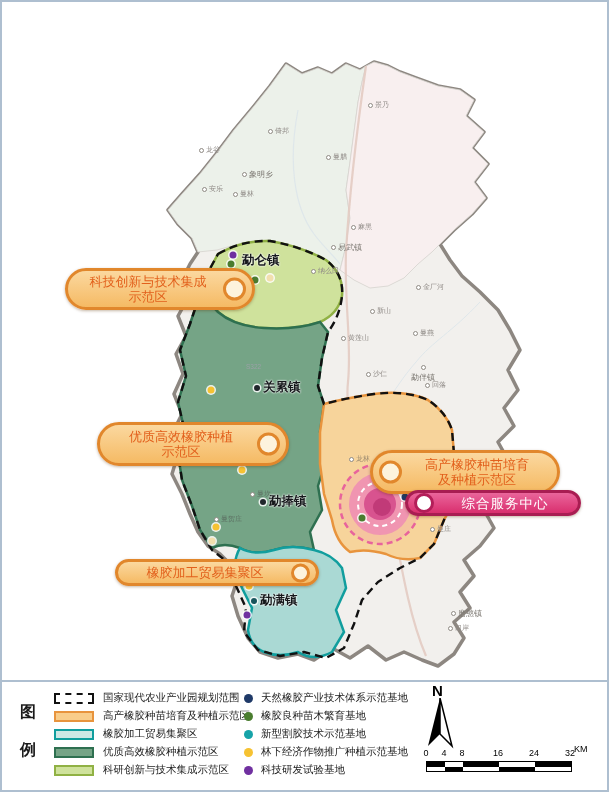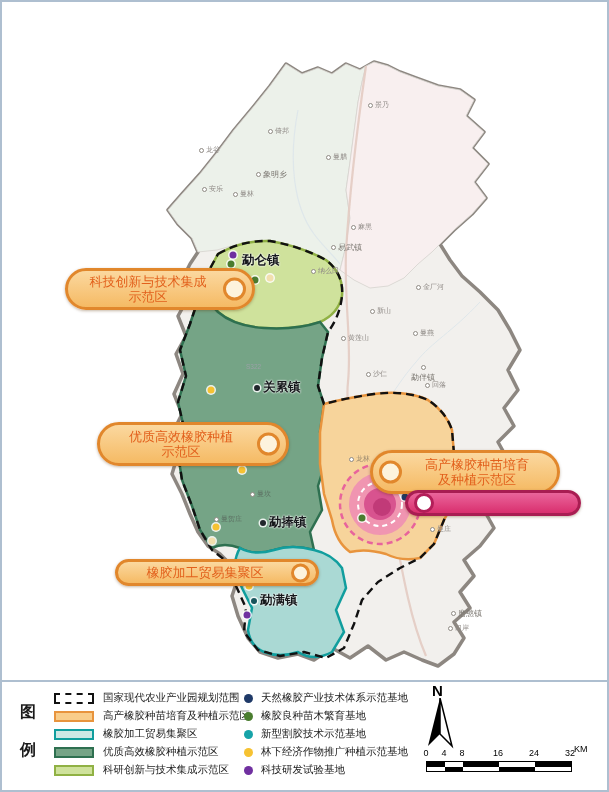--- a/index.html
+++ b/index.html
@@ -117,52 +117,53 @@
     <div class="pill c-left" style="left:368px;top:423px;width:160px;height:38px;margin-top:25px;">
       <span class="pline">高产橡胶种苗培育</span>
       <span class="pline">及种植示范区</span>
       <span class="pcircle"></span>
     </div>
     <div class="pill c-right" style="left:113px;top:557px;width:174px;height:21px;border-radius:14px;">
       <span class="pline">橡胶加工贸易集聚区</span>
       <span class="pcircle" style="width:13px;height:13px;"></span>
     </div>
     <div class="pill service c-left" style="left:403px;top:488px;width:146px;height:20px;border-radius:13px;">
+      <span class="pline">综合服务中心</span>
       <span class="pcircle"></span>
     </div>
 
     <div class="town-major" style="left:240px;top:250px;">
       <span class="tname">勐仑镇</span>
     </div>
     <div class="town-major" style="left:252px;top:377px;">
       <span class="tdot"></span>
       <span class="tname">关累镇</span>
     </div>
-    <div class="town-major" style="left:258px;top:512px;">
+    <div class="town-major" style="left:258px;top:491px;">
       <span class="tdot"></span>
       <span class="tname">勐捧镇</span>
     </div>
     <div class="town-major" style="left:407px;top:470px;align-items:flex-end;">
       <span class="tdot"></span>
       <span class="tname">勐腊镇</span>
     </div>
     <div class="town-major" style="left:249px;top:590px;">
       <span class="tdot tealish"></span>
       <span class="tname">勐满镇</span>
     </div>
 
     <div class="town-minor" style="left:197px;top:143px;">
         <span class="mring"></span>
         <span class="mname">龙谷</span>
       </div>
     <div class="town-minor" style="left:266px;top:124px;">
         <span class="mring"></span>
         <span class="mname">倚邦</span>
       </div>
-    <div class="town-minor" style="left:254px;top:167px;text-align:center;">
+    <div class="town-minor" style="left:240px;top:167px;text-align:center;">
         <span class="mring"></span>
         <span class="mname" style="font-size:8px;color:#7c7872;">象明乡</span>
       </div>
     <div class="town-minor" style="left:200px;top:182px;">
         <span class="mring"></span>
         <span class="mname">安乐</span>
       </div>
     <div class="town-minor" style="left:231px;top:187px;">
         <span class="mring"></span>
         <span class="mname">曼林</span>

